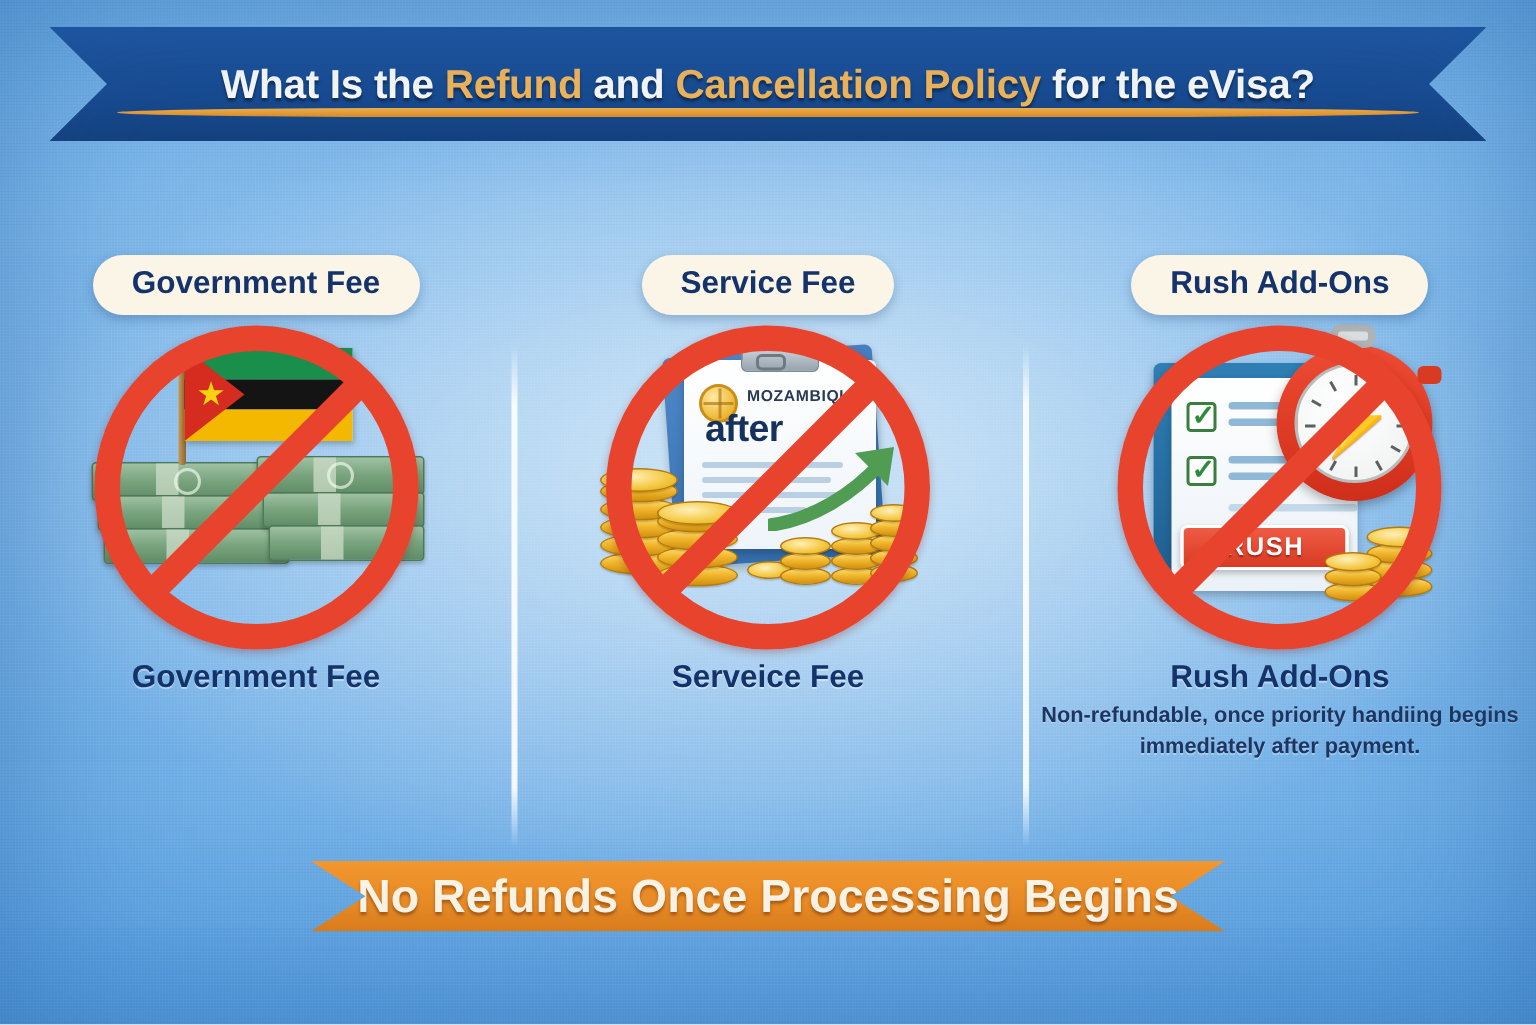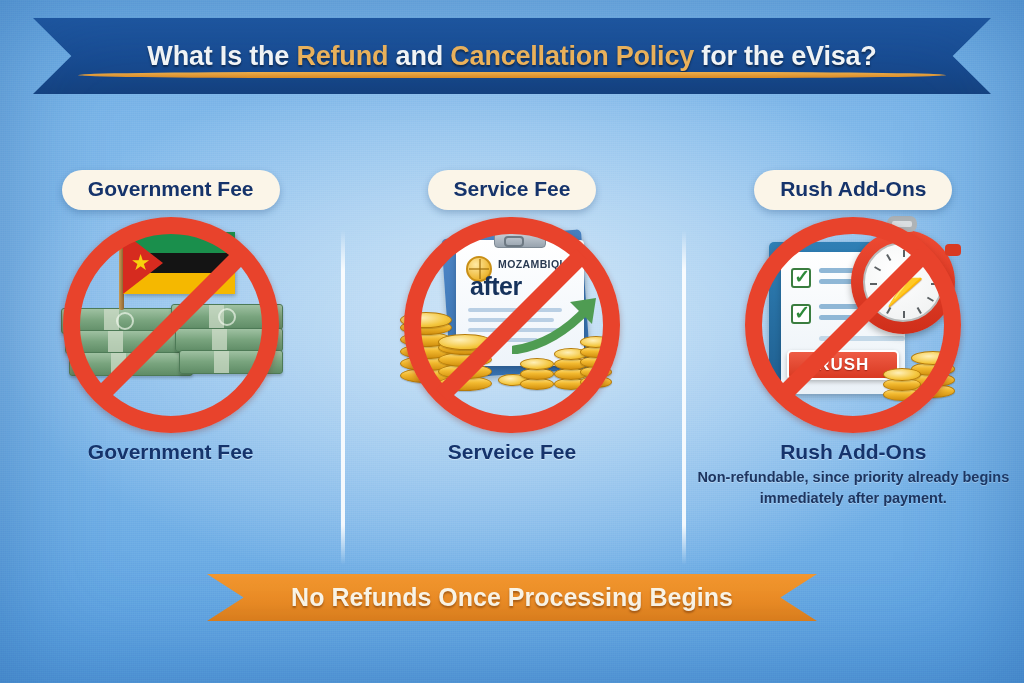--- a/index.html
+++ b/index.html
@@ -121,21 +121,21 @@
   
   .ribbon-bot{
     position:absolute; left:207px; top:574px; width:610px; height:47px;
     background:linear-gradient(180deg,#f3982f 0%,#ed8b22 60%,#e07f18 100%);
     -webkit-clip-path: polygon(0% 0%, 100% 0%, 94% 50%, 100% 100%, 0% 100%, 6% 50%);
     clip-path: polygon(0% 0%, 100% 0%, 94% 50%, 100% 100%, 0% 100%, 6% 50%);
     display:flex; align-items:center; justify-content:center;
     box-shadow:0 5px 12px rgba(120,60,10,.33);
   }
   .ribbon-bot-text{
-    font-size:25px; font-weight:bold; color:#fdf6e7; white-space:nowrap;
+    font-size:31px; font-weight:bold; color:#fdf6e7; white-space:nowrap;
     text-shadow:0 2px 2px rgba(125,60,8,.6);
   }
 
   
   .flagpole{ position:absolute; left:66px; top:16px; width:5px; height:78px;
     background:linear-gradient(90deg,#c79a55,#8d6530); border-radius:2px; z-index:2;}
   .flag{ position:absolute; left:70px; top:16px; width:112px; height:62px; z-index:2;
     box-shadow:1px 2px 4px rgba(0,0,0,.25); }
   .flag .s{ position:absolute; left:0; width:100%; height:33.33%; }
   .flag .s1{ top:0;    background:#1a8f4c; }
@@ -408,21 +408,21 @@
             <div class="coin" style="top:10px;width:38px;height:13px;"></div>
             <div class="coin top" style="top:0; width:38px;height:13px;"></div>
           </div>
         </div>
         <div class="noSign">
             <div class="slash"></div>
           </div>
       </div>
       <div class="caption">
         <div class="cap-title">Rush Add-Ons</div>
-        <div class="cap-body">Non-refundable, since priority already begins immediately after payment.</div>
+        <div class="cap-body">Non-refundable, once priority handiing begins immediately after payment.</div>
       </div>
     </div>
 
     <div class="divider d1"></div>
     <div class="divider d2"></div>
   </div>
 
   <div class="ribbon-bot">
     <span class="ribbon-bot-text">No Refunds Once Processing Begins</span>
   </div>

